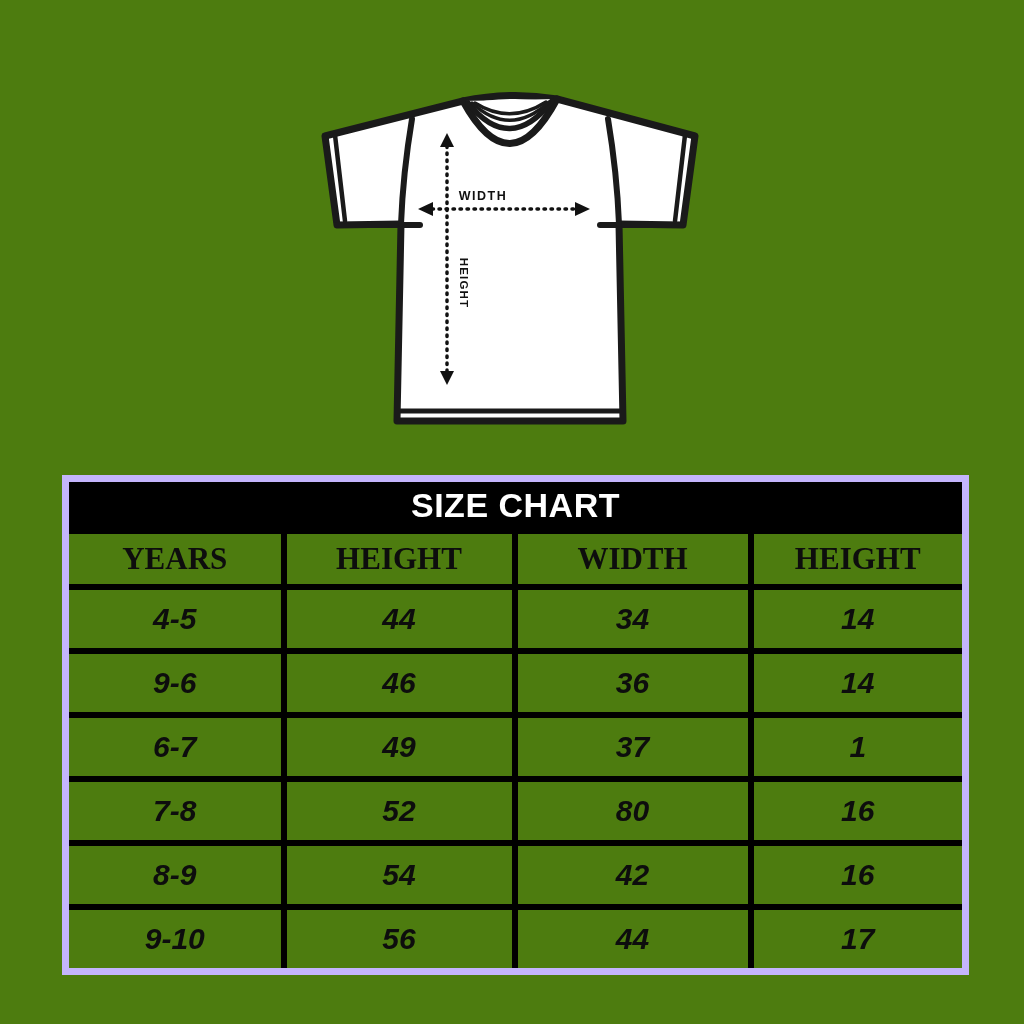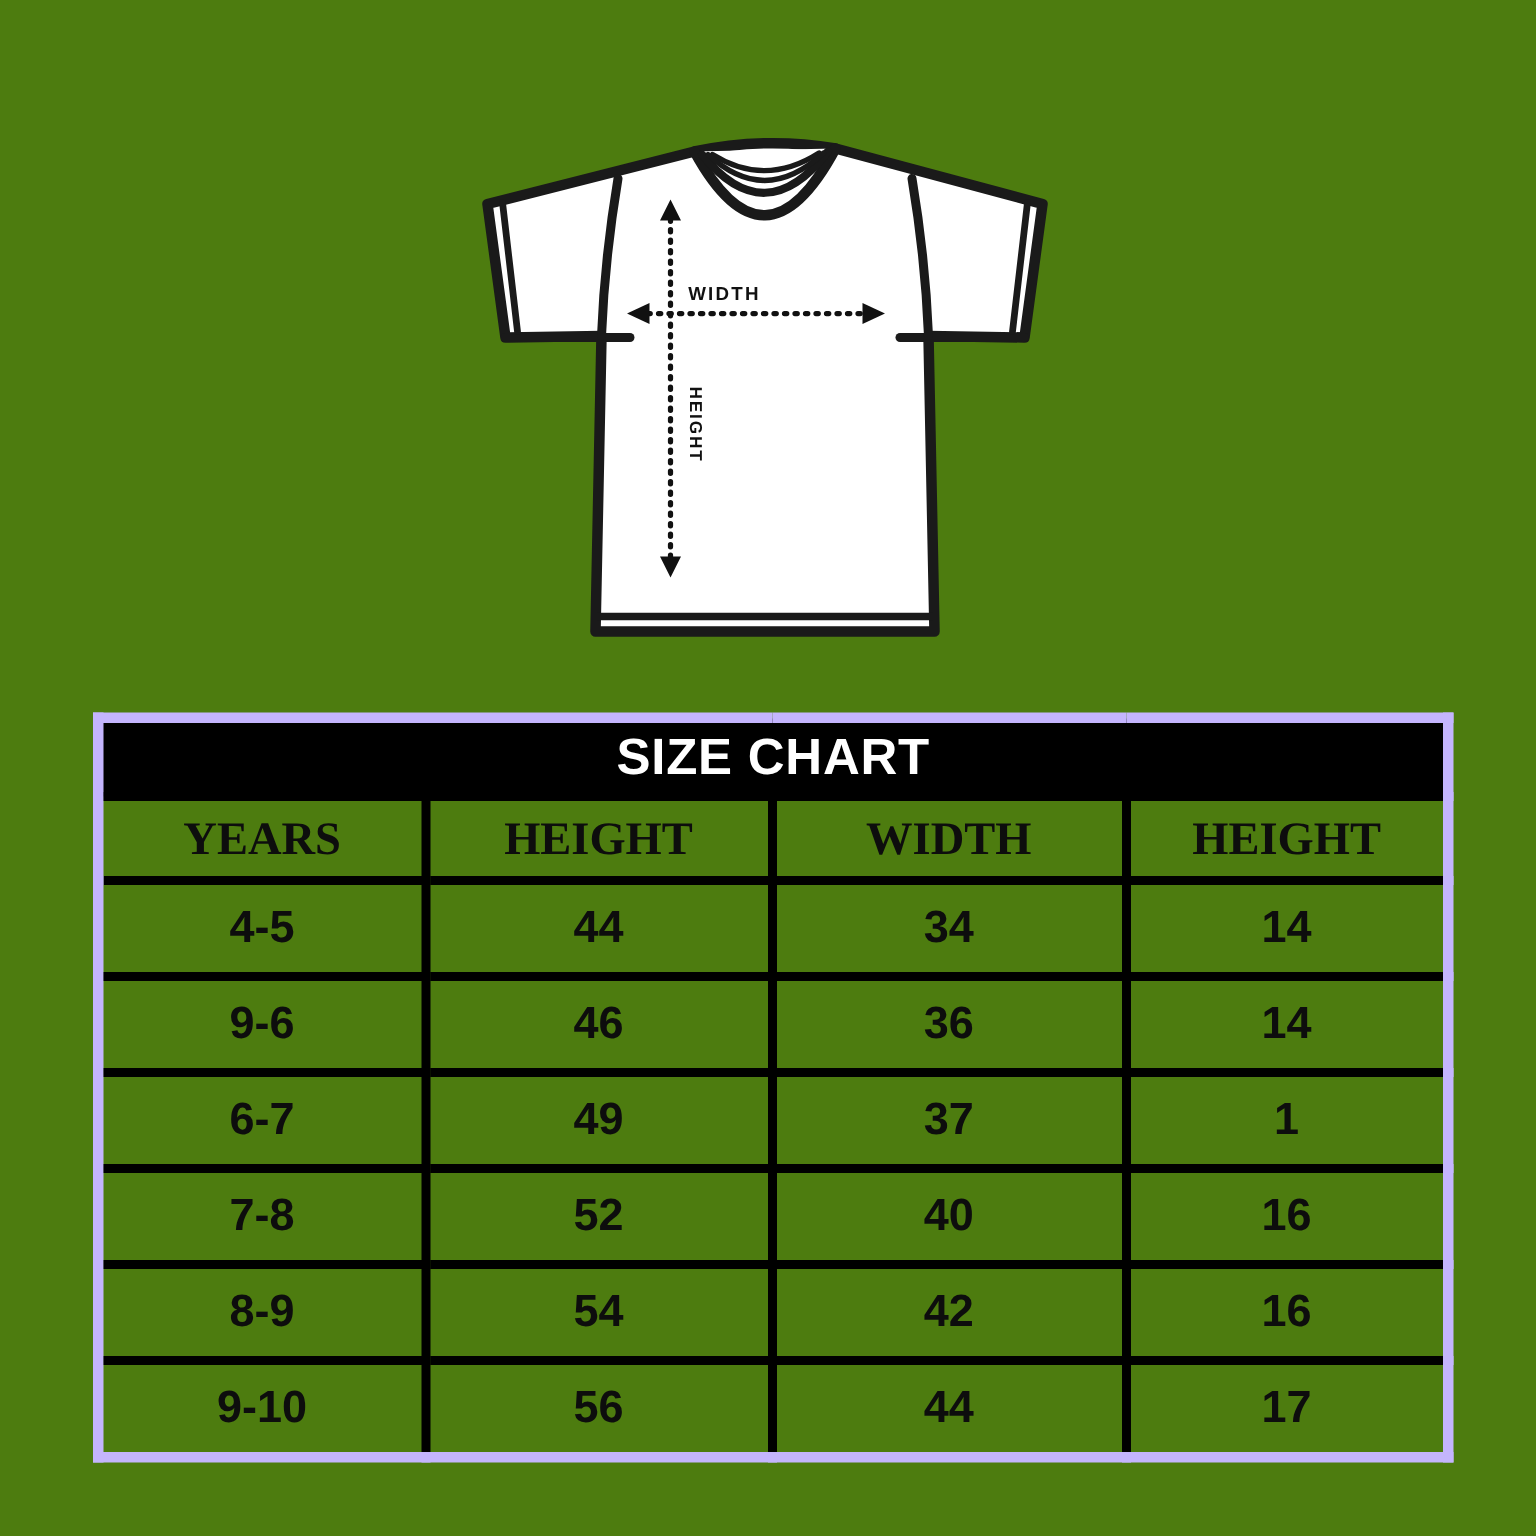--- a/index.html
+++ b/index.html
@@ -44,20 +44,21 @@
     letter-spacing: 0.5px;
   }
   .head-cell {
     font-size: 31px;
     height: 50px;
     font-family: Liberation Serif, serif;
   }
   table.size-table tbody td {
     font-size: 30px;
     height: 58px;
+    font-style: italic;
   }
 </style>
 </head>
 <body>
 
 <div class="page">
 
   <div class="shirt-wrap">
     <svg width="420" height="362" viewBox="0 0 420 362" xmlns="http://www.w3.org/2000/svg">
 
@@ -129,21 +130,21 @@
       </tr>
       <tr>
         <td>6-7</td>
         <td>49</td>
         <td>37</td>
         <td>1</td>
       </tr>
       <tr>
         <td>7-8</td>
         <td>52</td>
-        <td>40</td>
+        <td>80</td>
         <td>16</td>
       </tr>
       <tr>
         <td>8-9</td>
         <td>54</td>
         <td>42</td>
         <td>16</td>
       </tr>
       <tr>
         <td>9-10</td>

